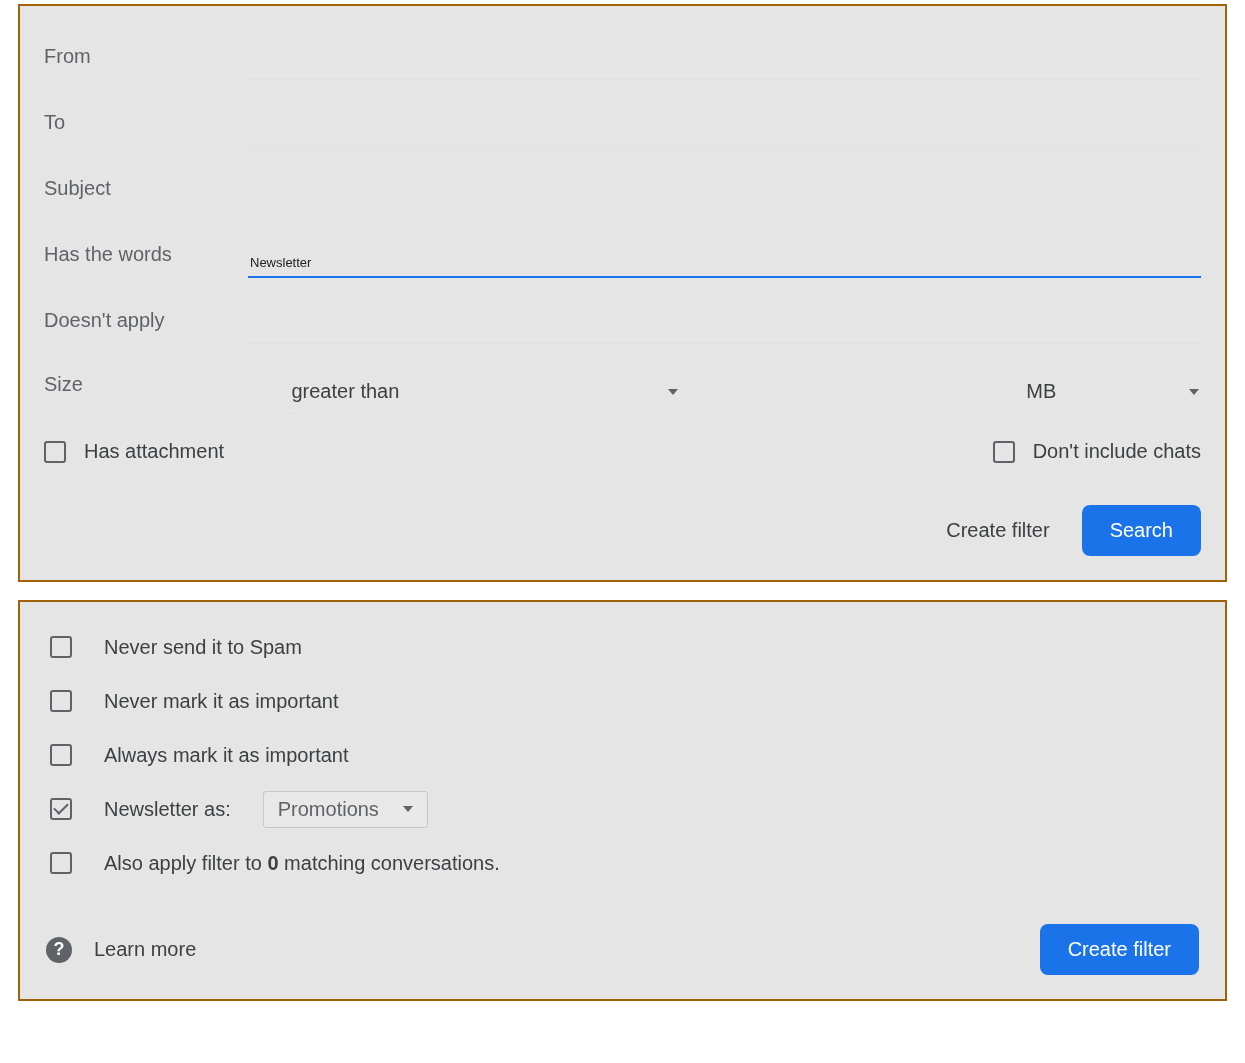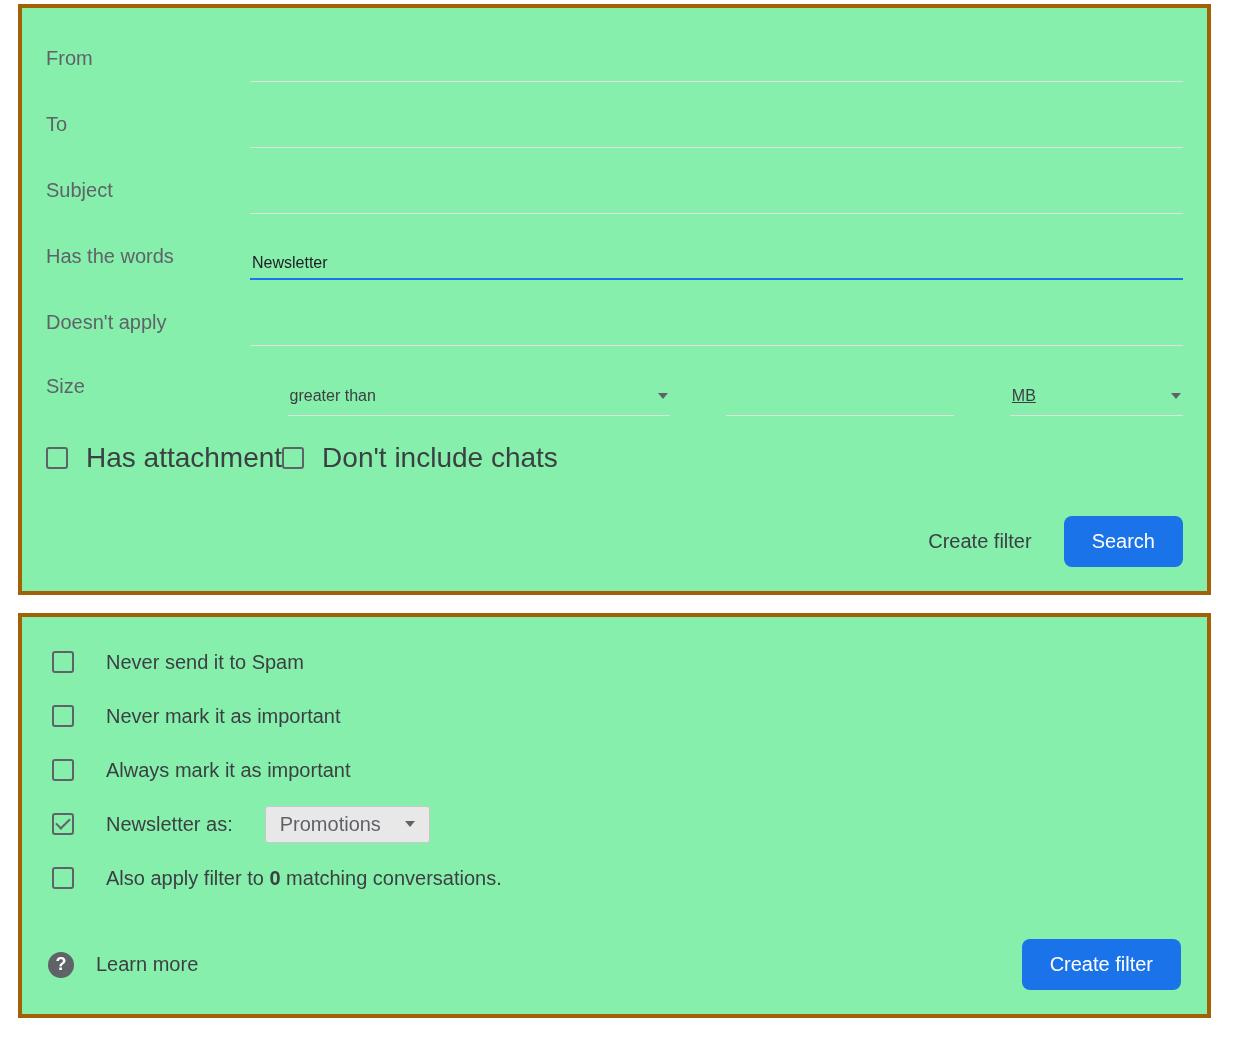--- a/index.html
+++ b/index.html
@@ -5,89 +5,90 @@
   * { box-sizing: border-box; }
   body {
     margin: 0;
     padding: 0;
     font-family: Arial, Roboto, sans-serif;
     background: #ffffff;
     color: #222;
     width: 1245px;
   }
   .panel {
-    border: 4px solid #a16207;
-    margin: 0 34px 18px 18px;
+    border: 2px solid #a16207;
+    margin: 0 18px 18px 18px;
     padding: 8px 24px 24px 24px;
-    background: #86efac;
+    background: #e5e5e5;
   }
   .panel:first-of-type { margin-top: 4px; }
 
   
   .field-row {
     display: flex;
     align-items: flex-end;
     height: 66px;
   }
   .field-label {
     width: 204px;
     font-size: 20px;
     color: #5f6368;
     padding-bottom: 12px;
   }
   .text-input {
     flex: 1;
     border: none;
     border-bottom: 1px solid #e0e0e0;
-    font-size: 16px;
+    font-size: 13px;
     padding: 6px 2px;
     outline: none;
     background: transparent;
     color: #202124;
   }
   .text-input.active {
     border-bottom: 2px solid #1a73e8;
     caret-color: #1a73e8;
   }
 
   .size-row {
     display: flex;
     align-items: flex-end;
     height: 70px;
     gap: 56px;
   }
   .size-row .field-label { padding-bottom: 18px; }
   .select-box {
     position: relative;
     border-bottom: 1px solid #e0e0e0;
-    font-size: 16px;
+    font-size: 20px;
     color: #3c4043;
     padding: 8px 2px 10px 2px;
     cursor: pointer;
     display: flex;
     align-items: center;
     justify-content: space-between;
   }
   .select-box .arrow {
     width: 0; height: 0;
     border-left: 5px solid transparent;
     border-right: 5px solid transparent;
     border-top: 6px solid #5f6368;
     margin-left: 14px;
   }
   .sel-compare { width: 420px; }
   .sel-value   { width: 250px; min-height: 36px; }
-  .sel-unit    { width: 190px; text-decoration: underline; }
+  .sel-unit    { width: 190px; }
 
   .check-row {
     display: flex;
     align-items: center;
     margin-top: 26px;
-    font-size: 28px;
-    color: #3c4043;
+    font-size: 20px;
+    color: #3c4043;
+    justify-content: space-between;
   }
   .chk-wrap { display:flex; align-items:center; gap:18px; }
 
   .checkbox {
     width: 22px; height: 22px;
     border: 2px solid #5f6368;
     border-radius: 3px;
     flex-shrink: 0;
     position: relative;
   }

